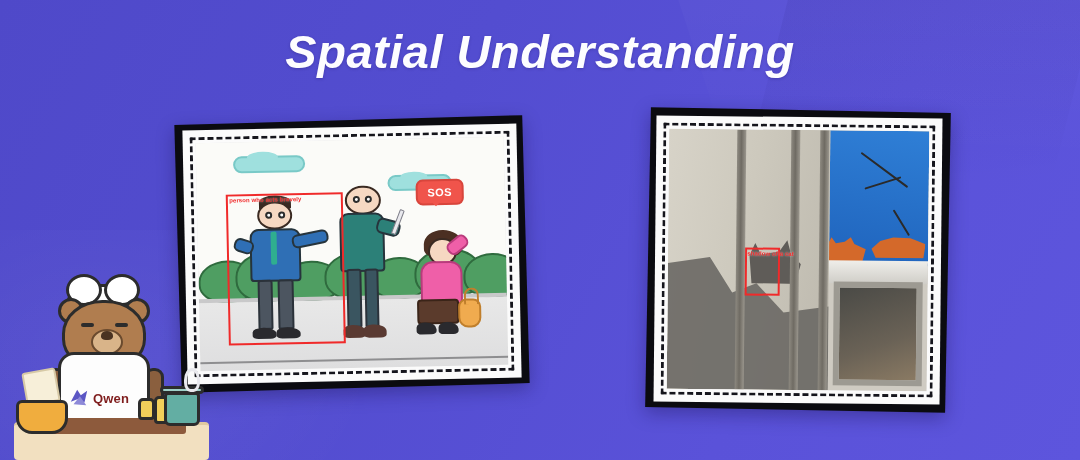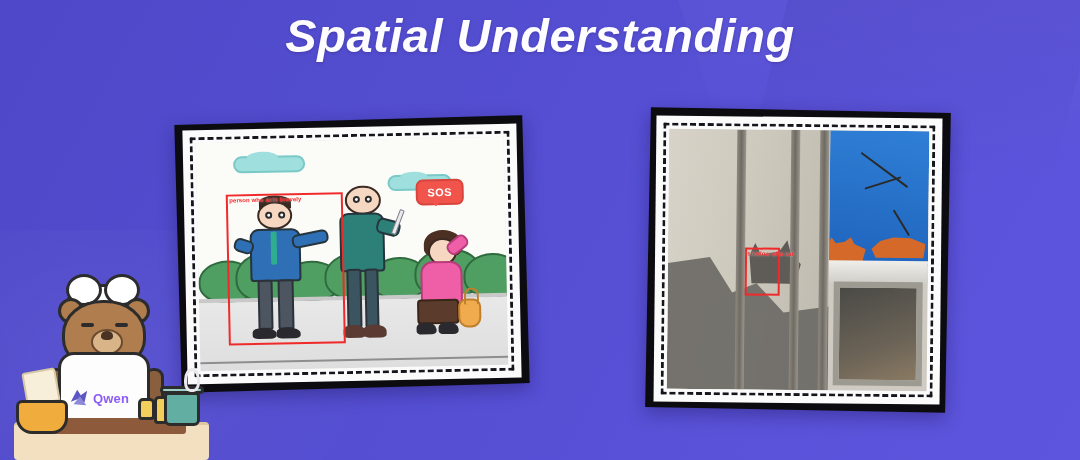--- a/index.html
+++ b/index.html
@@ -15,21 +15,21 @@
     transform:rotate(-18deg);pointer-events:none;}
   .bg-sheen-b{position:absolute;top:-40px;right:30px;width:300px;height:420px;
     background:linear-gradient(160deg, rgba(20,10,90,.10), rgba(20,10,90,0) 55%);
     transform:rotate(14deg);pointer-events:none;}
   .bg-sheen-c{position:absolute;left:-80px;bottom:-100px;width:460px;height:330px;
     background:radial-gradient(ellipse at 40% 40%, rgba(255,255,255,.05), rgba(255,255,255,0) 70%);
     pointer-events:none;}
 
   
   .title{
-    position:absolute; top:8px; left:0; width:100%;
+    position:absolute; top:24px; left:0; width:100%;
     text-align:center; color:#fdfdff;
     font-size:47px; font-style:italic; font-weight:700;
     letter-spacing:.5px;
     text-shadow:0 1px 3px rgba(30,20,90,.28);
   }
 
   
   .frame{
     position:absolute;
     background:#0b0b10;
@@ -161,21 +161,21 @@
     background:#4a3322;border-radius:50% 50% 40% 40%;}
   .eye{position:absolute;top:20px;width:13px;height:4px;background:#2c2c2c;border-radius:3px;}
   .chefhat{position:absolute;left:52px;bottom:142px;width:74px;height:34px;
     background:#fff;border:3px solid #2c2c2c;border-radius:22px 22px 4px 4px;}
   .chefhat:before,.chefhat:after{content:"";position:absolute;top:-13px;width:30px;height:26px;
     background:#fff;border:3px solid #2c2c2c;border-radius:50%;}
   .chefhat:before{left:-3px;} .chefhat:after{right:-3px;}
   .hatband{position:absolute;left:4px;bottom:-1px;width:62px;height:11px;
     background:#fff;border-top:2px solid #2c2c2c;border-radius:0 0 4px 4px;}
   .qwen-mark{position:absolute;left:54px;bottom:52px;width:22px;height:20px;}
-  .qwen-text{position:absolute;left:79px;bottom:54px;color:#8b5cf6;
+  .qwen-text{position:absolute;left:79px;bottom:54px;color:#7f1d1d;
     font-size:13px;font-weight:700;letter-spacing:.2px;}
   .pot{position:absolute;left:150px;bottom:34px;width:36px;height:34px;
     background:#63aea3;border:3px solid #2c2c2c;border-radius:4px 4px 6px 6px;}
   .potlid{position:absolute;left:146px;bottom:66px;width:44px;height:8px;
     background:#9fd0c8;border:3px solid #2c2c2c;border-radius:5px;}
   .bowl{position:absolute;left:2px;bottom:26px;width:52px;height:34px;
     background:#f0ad3e;border:3px solid #2c2c2c;border-radius:6px 6px 16px 16px;}
   .napkin{position:absolute;left:10px;bottom:56px;width:34px;height:34px;
     background:#f7efd9;border:2px solid #d7c9a6;transform:rotate(-10deg);border-radius:3px;}
   .bottle{position:absolute;bottom:36px;width:17px;height:28px;

